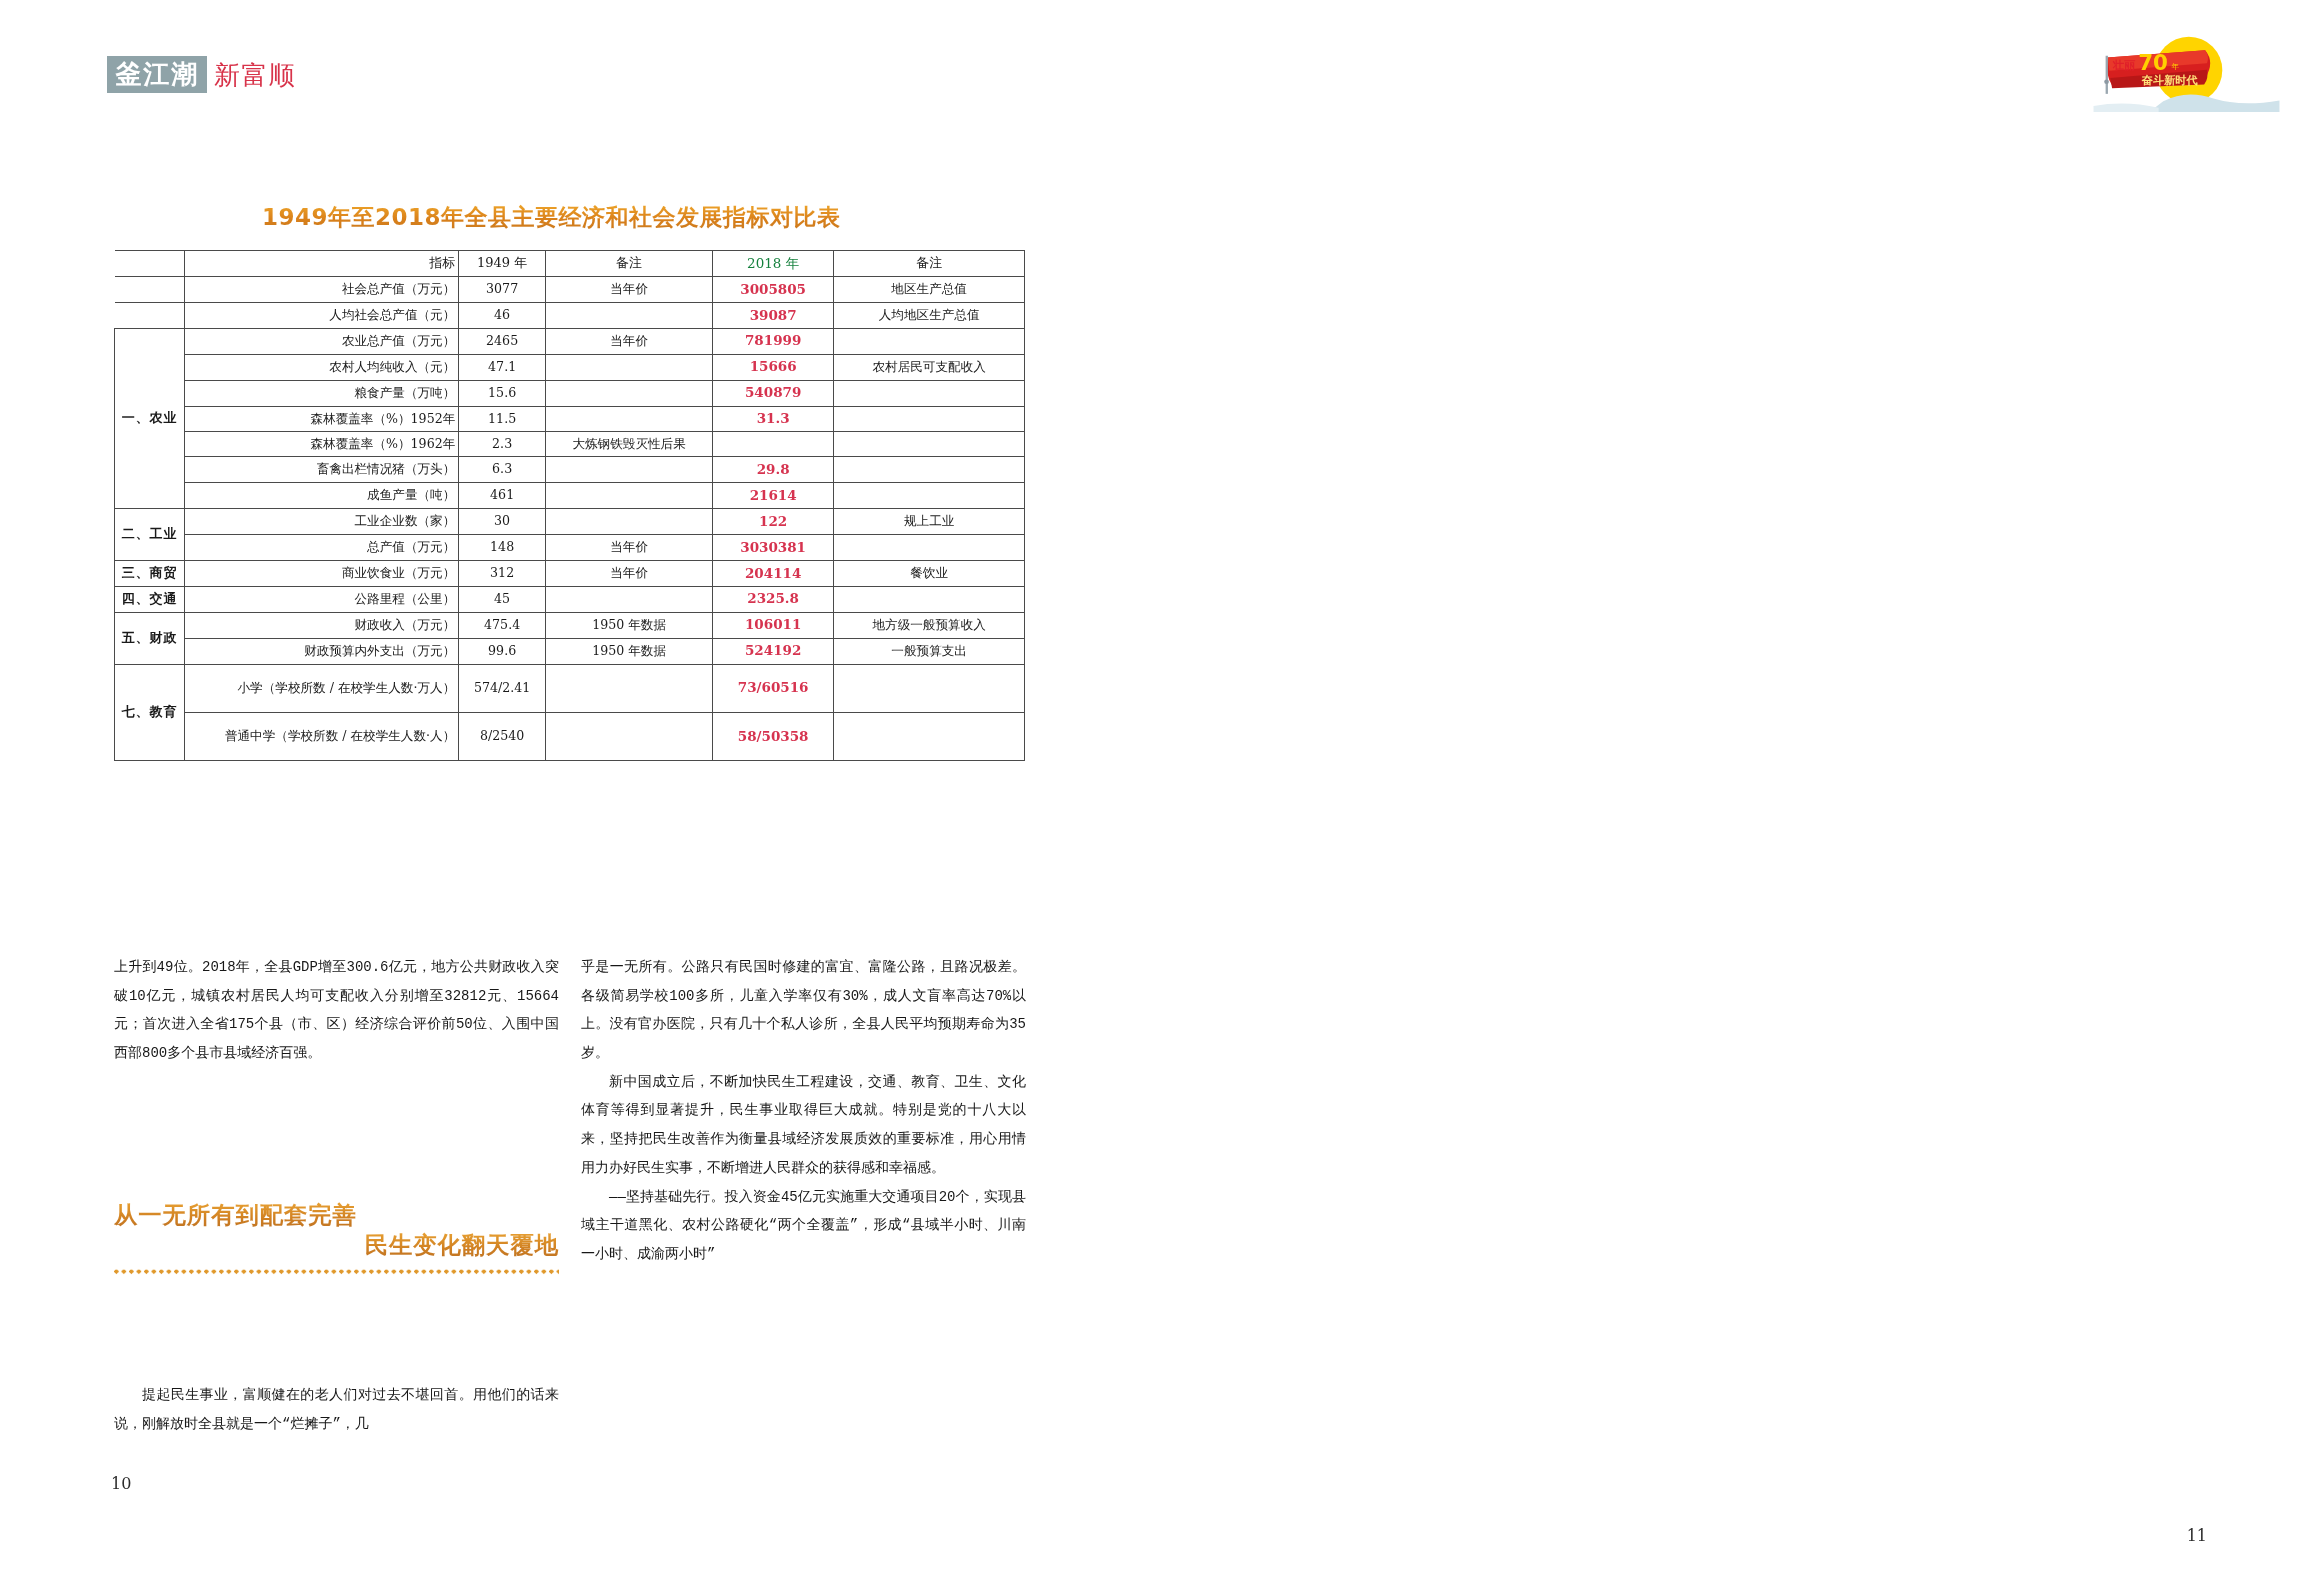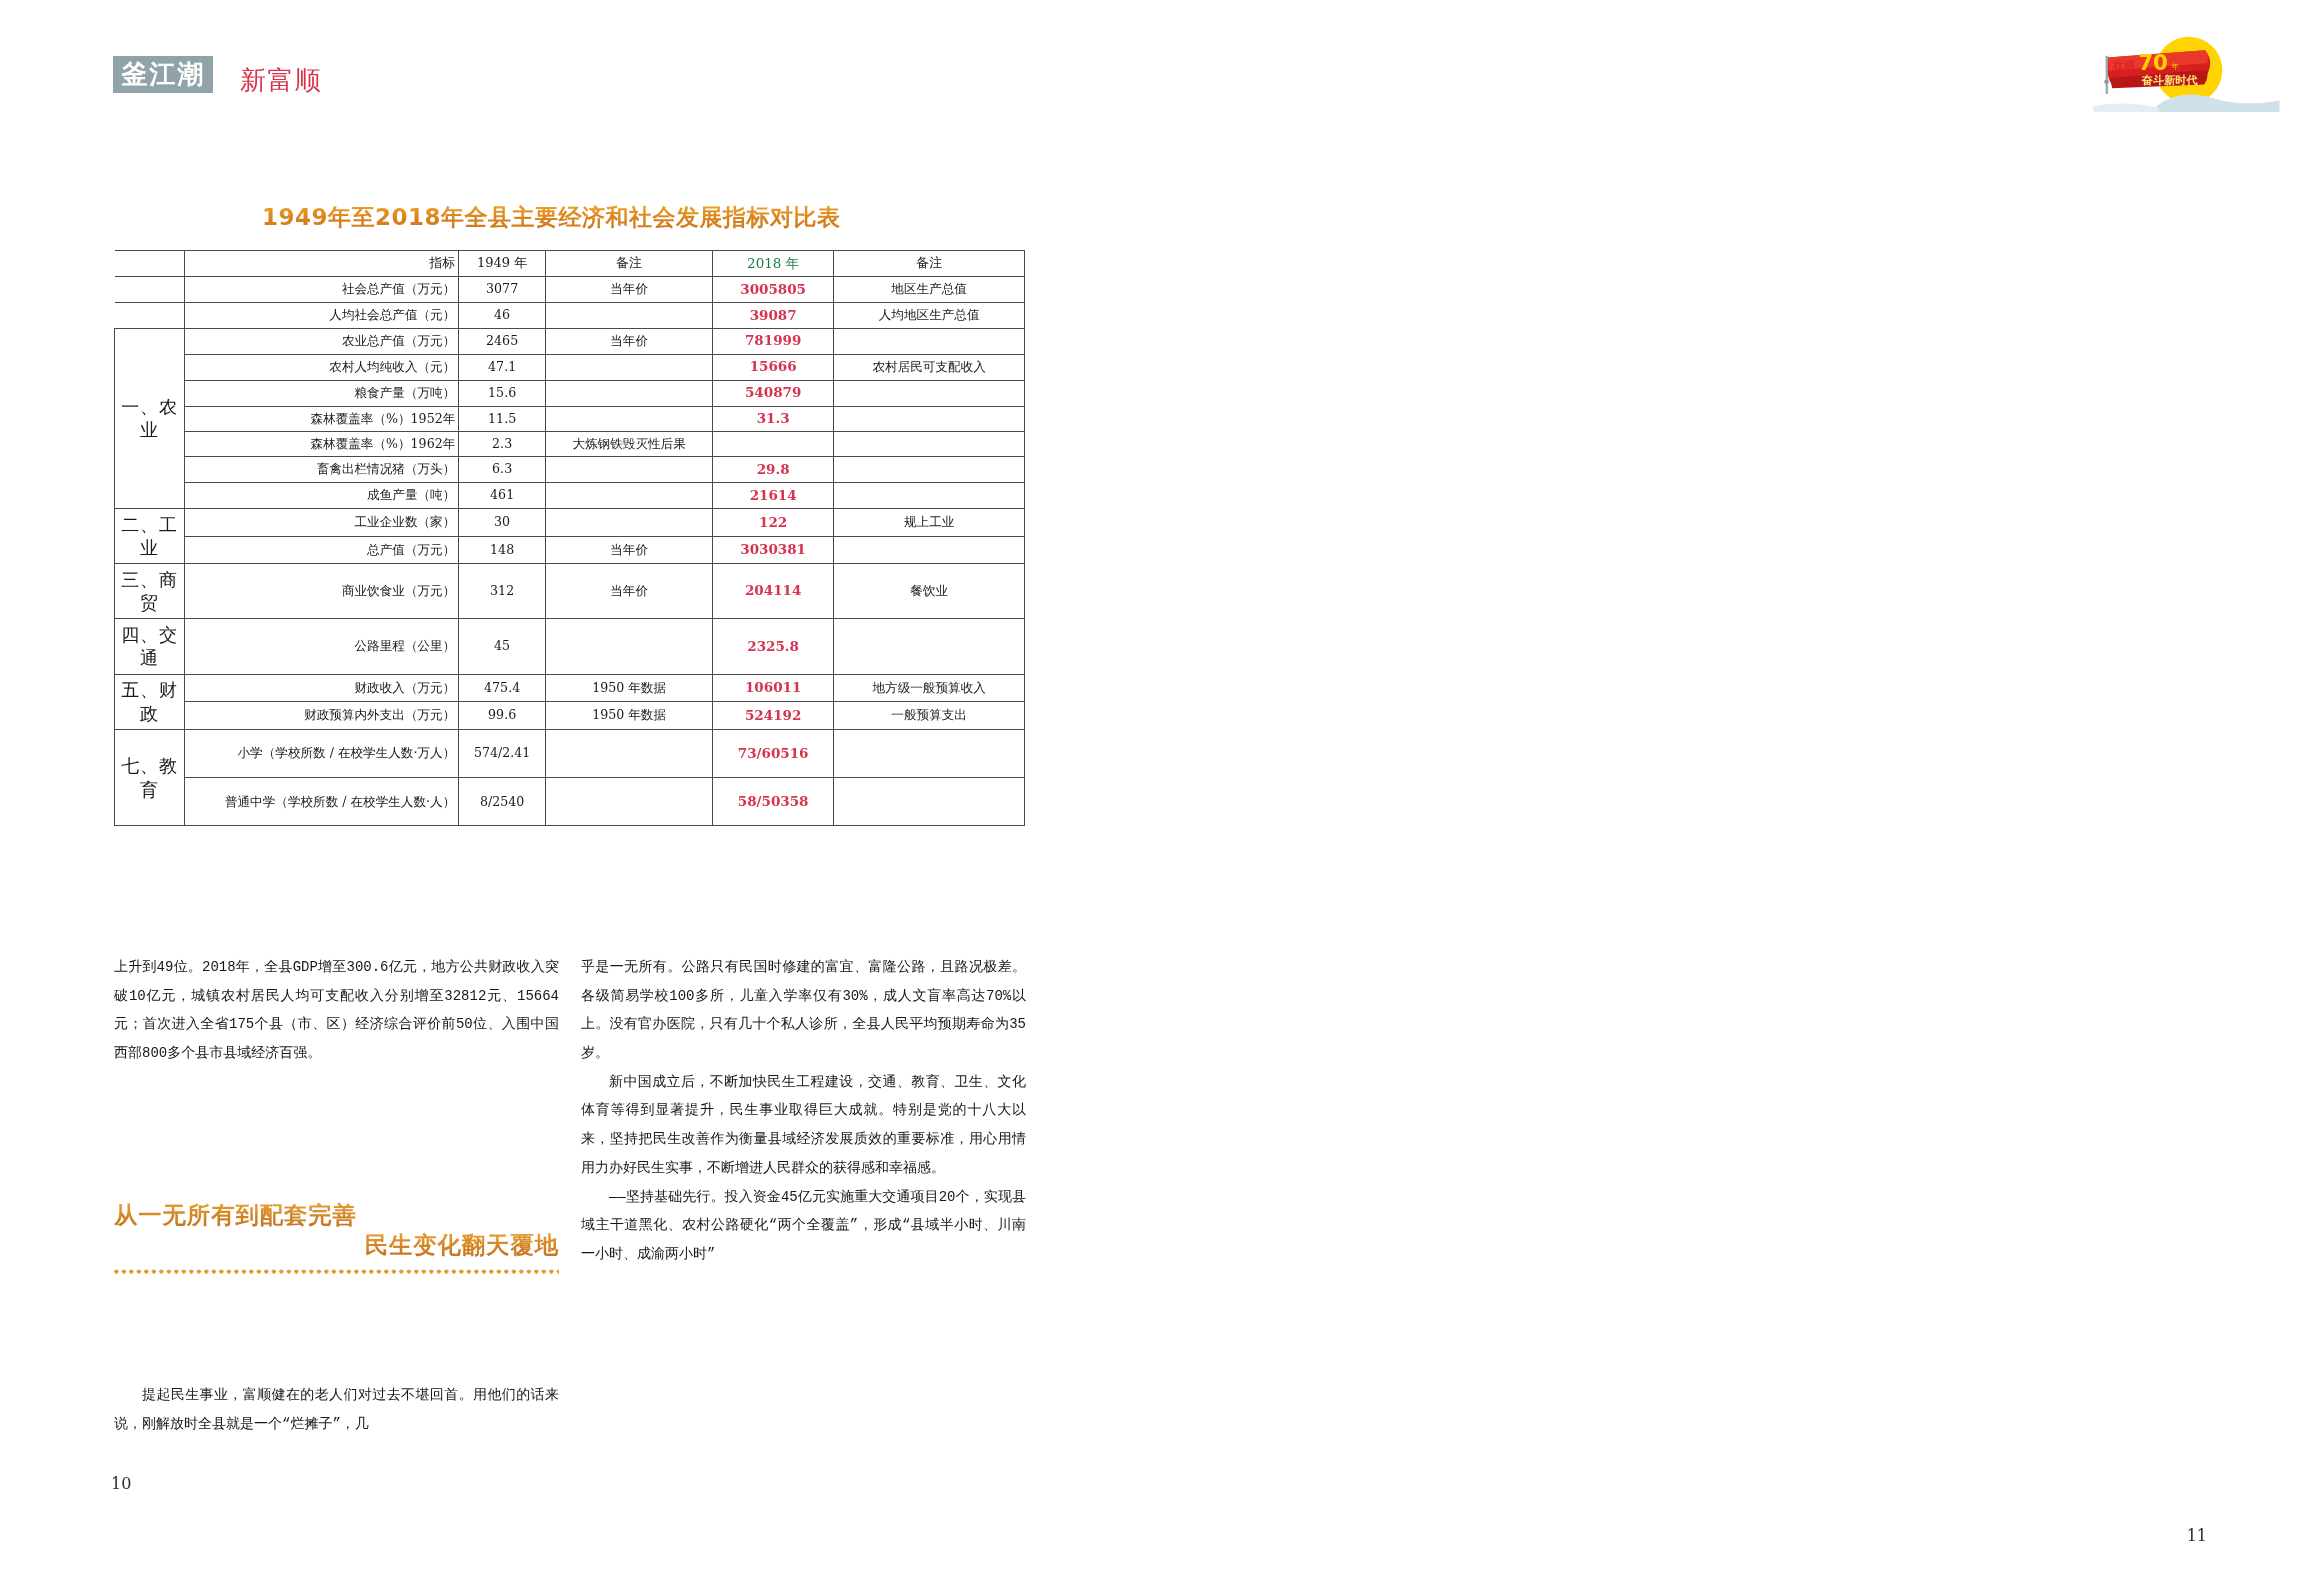--- a/index.html
+++ b/index.html
@@ -6,21 +6,21 @@
   body{
     width:2319px;height:1573px;
     font-family:"DejaVu Sans","Liberation Sans",sans-serif;
     color:#1a1a1a;
     position:relative;
     overflow:hidden;
   }
   .spread{position:absolute;inset:0;}
 
   
-  .masthead{position:absolute;left:113px;top:56px;display:flex;align-items:flex-end;gap:20px;}
+  .masthead{position:absolute;left:107px;top:56px;display:flex;align-items:center;}
   .mast-box{
     background:#8fa3a8;color:#ffffff;
     font-family:"DejaVu Serif","Liberation Serif",serif;
     font-weight:bold;font-size:26px;letter-spacing:1.9px;
     padding:4.7px 8.4px 6.5px 8.4px;line-height:1;
   }
   .mast-red{
     color:#d8334a;font-weight:normal;font-size:26px;letter-spacing:1.4px;
     font-family:"DejaVu Serif","Liberation Serif",serif;
     margin-left:6.5px;line-height:1;
@@ -55,21 +55,21 @@
   }
   .stat-table td,.stat-table th{
     border:0.5px solid #4a4a4a;
     padding:3.7px 2.8px;
     text-align:center;
     vertical-align:middle;
     font-weight:normal;
     line-height:1.3;
   }
   .stat-table th{font-size:13px;}
-  .stat-table .cat{width:55px;font-size:18px;letter-spacing:0.9px;}
+  .stat-table .cat{width:55px;font-size:13px;letter-spacing:0.9px;font-weight:bold;}
   .stat-table .ind{width:234px;text-align:right;padding-left:3px;}
   .stat-table .c1949{width:70px;}
   .stat-table .note{width:140px;}
   .stat-table .c2018{width:100px;color:#d6334f;font-weight:bold;font-size:13.5px;}
   .stat-table .note2{width:161px;}
   .stat-table .thick-top{border-top:1.9px solid #2a2a2a;}
   .stat-table .thick-bottom{border-bottom:1.9px solid #2a2a2a;}
   .stat-table .tall td{height:40px;}
   .stat-table .nb{border-left:none;border-right:none;}
 

